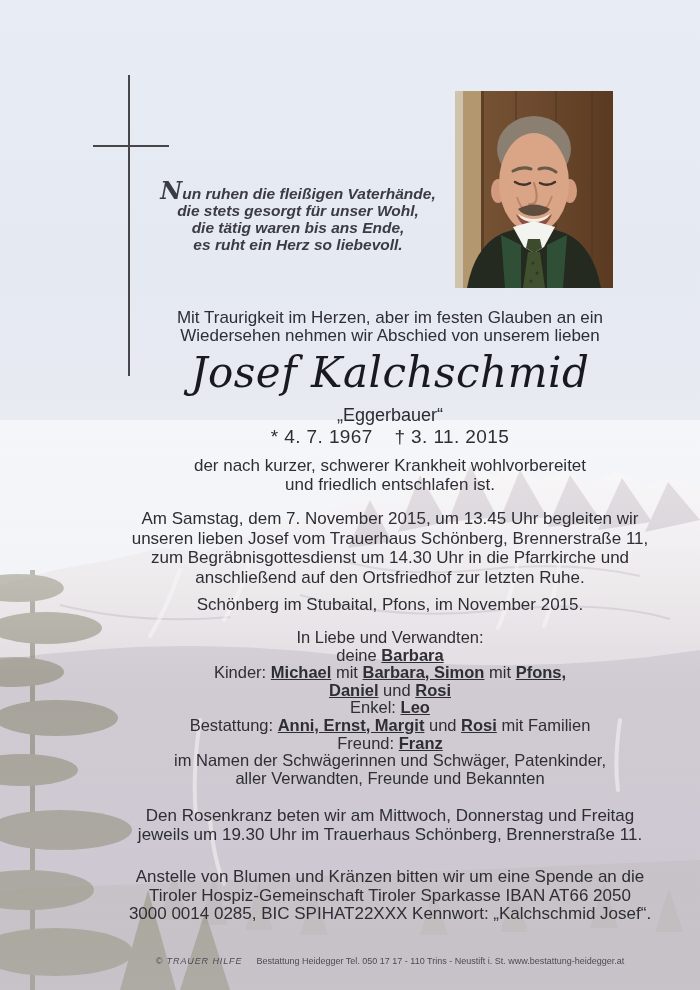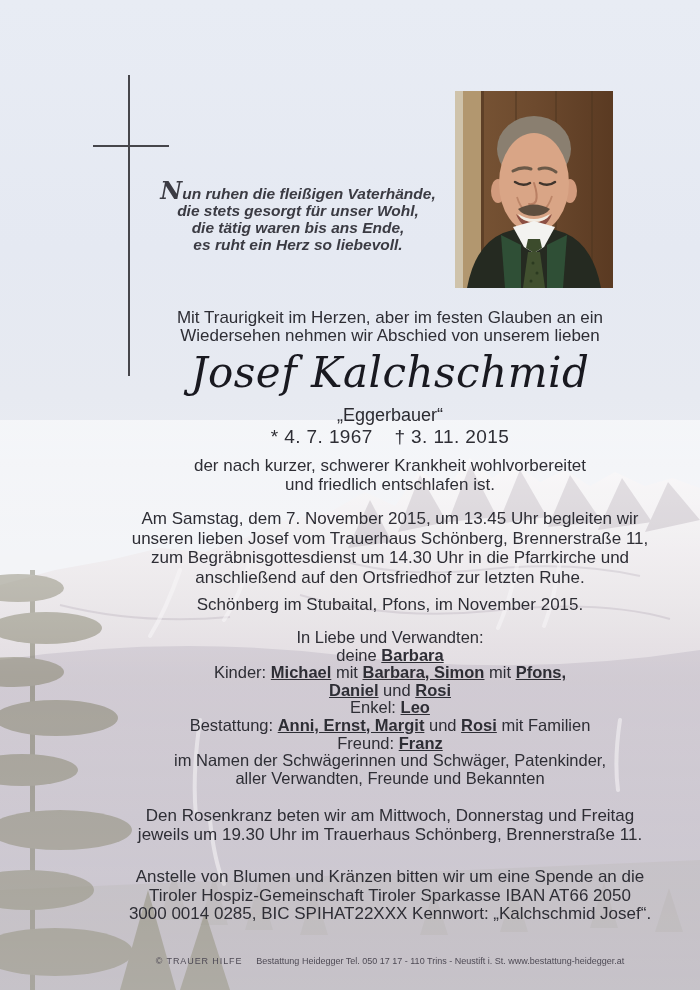--- a/index.html
+++ b/index.html
@@ -31,21 +31,21 @@
   .dates{top:426px;font-size:19px;letter-spacing:.4px;}
   .dates .death{margin-left:16px;}
   .death-note{top:456px;font-size:17px;line-height:19px;}
   .funeral{top:509px;font-size:17px;line-height:19.5px;}
   .place-date{top:595px;font-size:17px;}
   .family{top:629px;font-size:16.5px;line-height:17.6px;}
   .family .b{font-weight:bold;text-decoration:underline;}
   .rosary{top:807px;font-size:17px;line-height:18.5px;}
   .donation{top:868px;font-size:17px;line-height:18.5px;}
   .footer{top:956px;font-size:9px;color:#4e4a55;}
-  .footer .brand{letter-spacing:.9px;margin-right:14px;}
+  .footer .brand{letter-spacing:.9px;margin-right:14px;font-style:italic;}
 </style>
 </head>
 <body>
 
 <div class="card">
 
   <svg class="abs landscape" viewBox="0 0 700 570" width="700" height="570" aria-hidden="true">
     <defs>
       <linearGradient id="gradSnow" x1="0" y1="0" x2="0" y2="1">
         <stop offset="0" stop-color="#f3f1f3"></stop>

